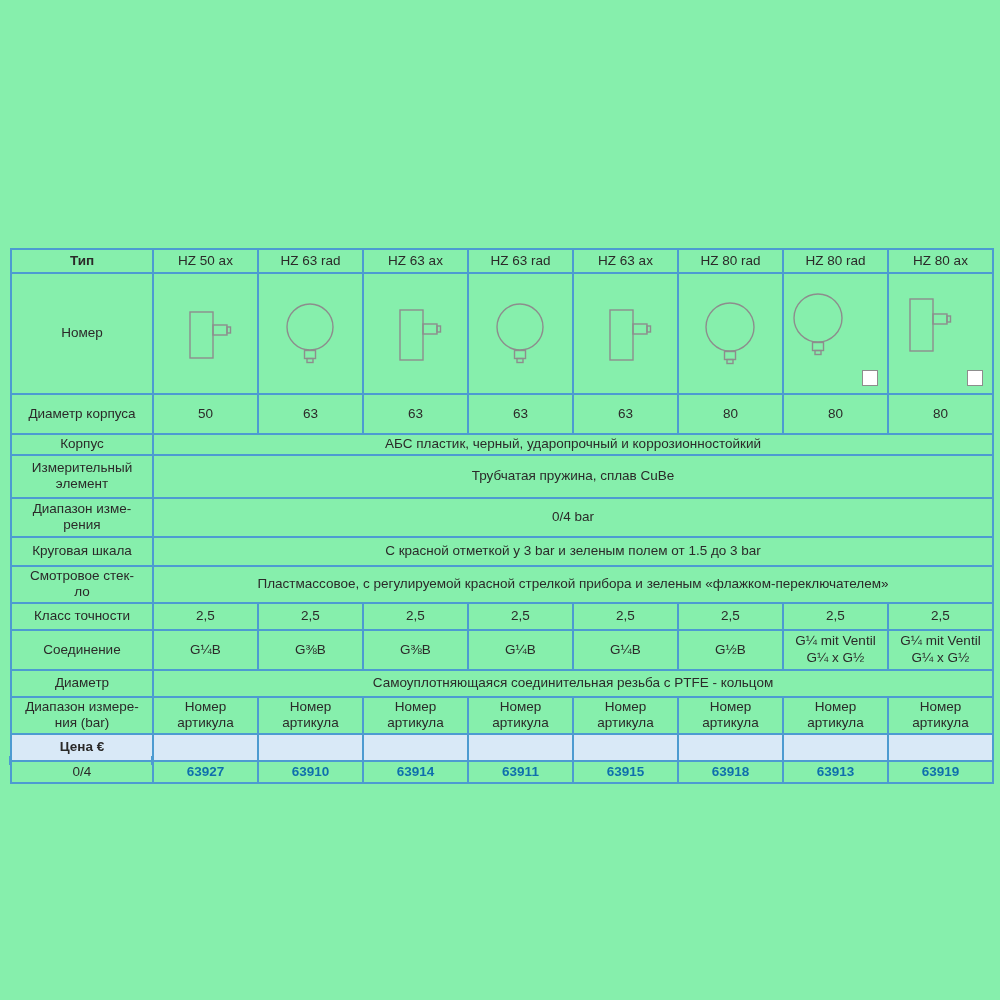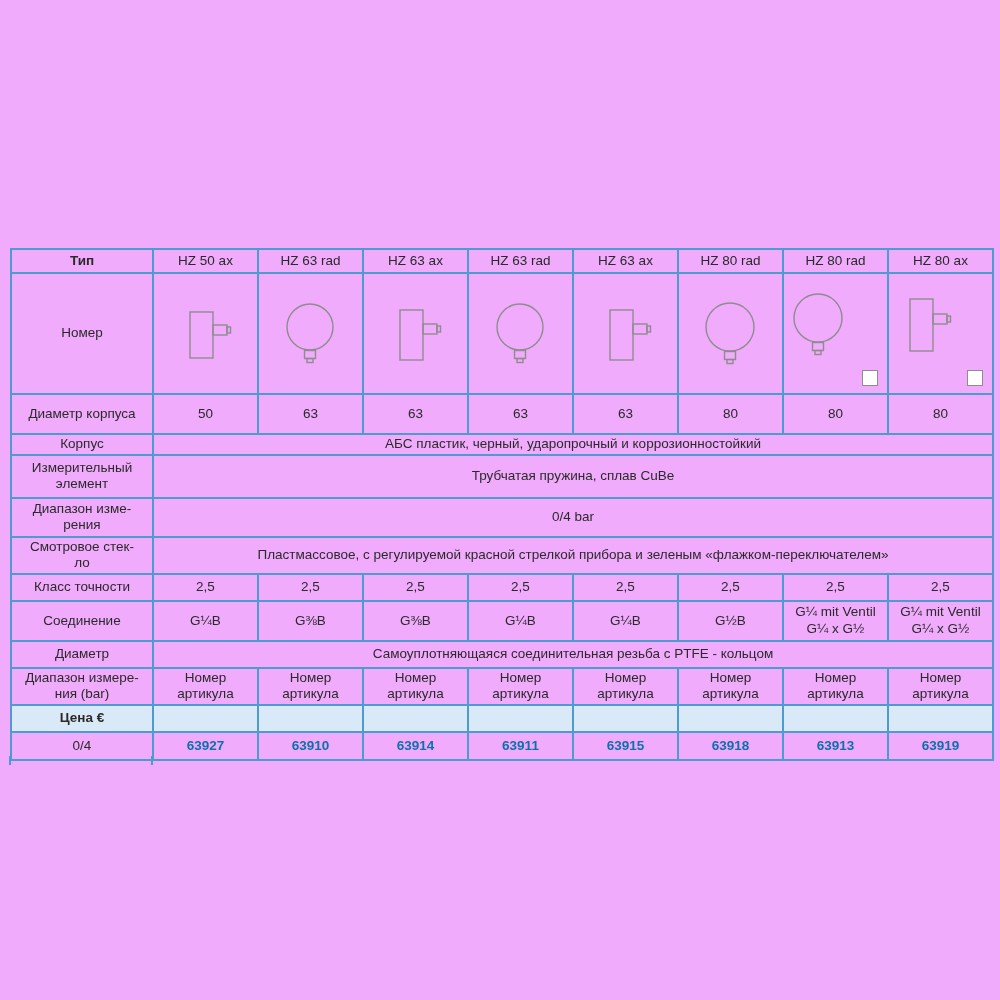--- a/index.html
+++ b/index.html
@@ -6,21 +6,21 @@
     margin: 0;
     padding: 0;
     background: #ffffff;
     font-family: "Liberation Sans", sans-serif;
     color: #2b2a29;
   }
   .sheet {
     position: relative;
     width: 1000px;
     height: 1000px;
-    background: #f0abfc;
+    background: #86efac;
     overflow: hidden;
   }
   table.spec {
     position: absolute;
     left: 10px;
     top: 248px;
     width: 982px;
     border-collapse: collapse;
     table-layout: fixed;
   }
@@ -192,20 +192,24 @@
 элемент</td>
       <td colspan="8">Трубчатая пружина, сплав CuBe</td>
     </tr>
 
     <tr style="height:39px">
       <td class="label">Диапазон изме-
 рения</td>
       <td colspan="8">0/4 bar</td>
     </tr>
 
+    <tr style="height:29px">
+      <td class="label">Круговая шкала</td>
+      <td colspan="8">С красной отметкой у 3 bar и зеленым полем от 1.5 до 3 bar</td>
+    </tr>
 
     <tr style="height:29px">
       <td class="label">Смотровое стек-
 ло</td>
       <td colspan="8">Пластмассовое, с регулируемой красной стрелкой прибора и зеленым «флажком-переключателем»</td>
     </tr>
 
     <tr style="height:27px">
       <td class="label">Класс точности</td>
       <td>2,5</td>
@@ -263,21 +267,21 @@
       <td></td>
       <td></td>
       <td></td>
       <td></td>
       <td></td>
       <td></td>
       <td></td>
       <td></td>
     </tr>
 
-    <tr style="height:28px">
+    <tr style="height:22px">
       <td class="label">0/4</td>
       <td class="article">63927</td>
       <td class="article">63910</td>
       <td class="article">63914</td>
       <td class="article">63911</td>
       <td class="article">63915</td>
       <td class="article">63918</td>
       <td class="article">63913</td>
       <td class="article">63919</td>
     </tr>

